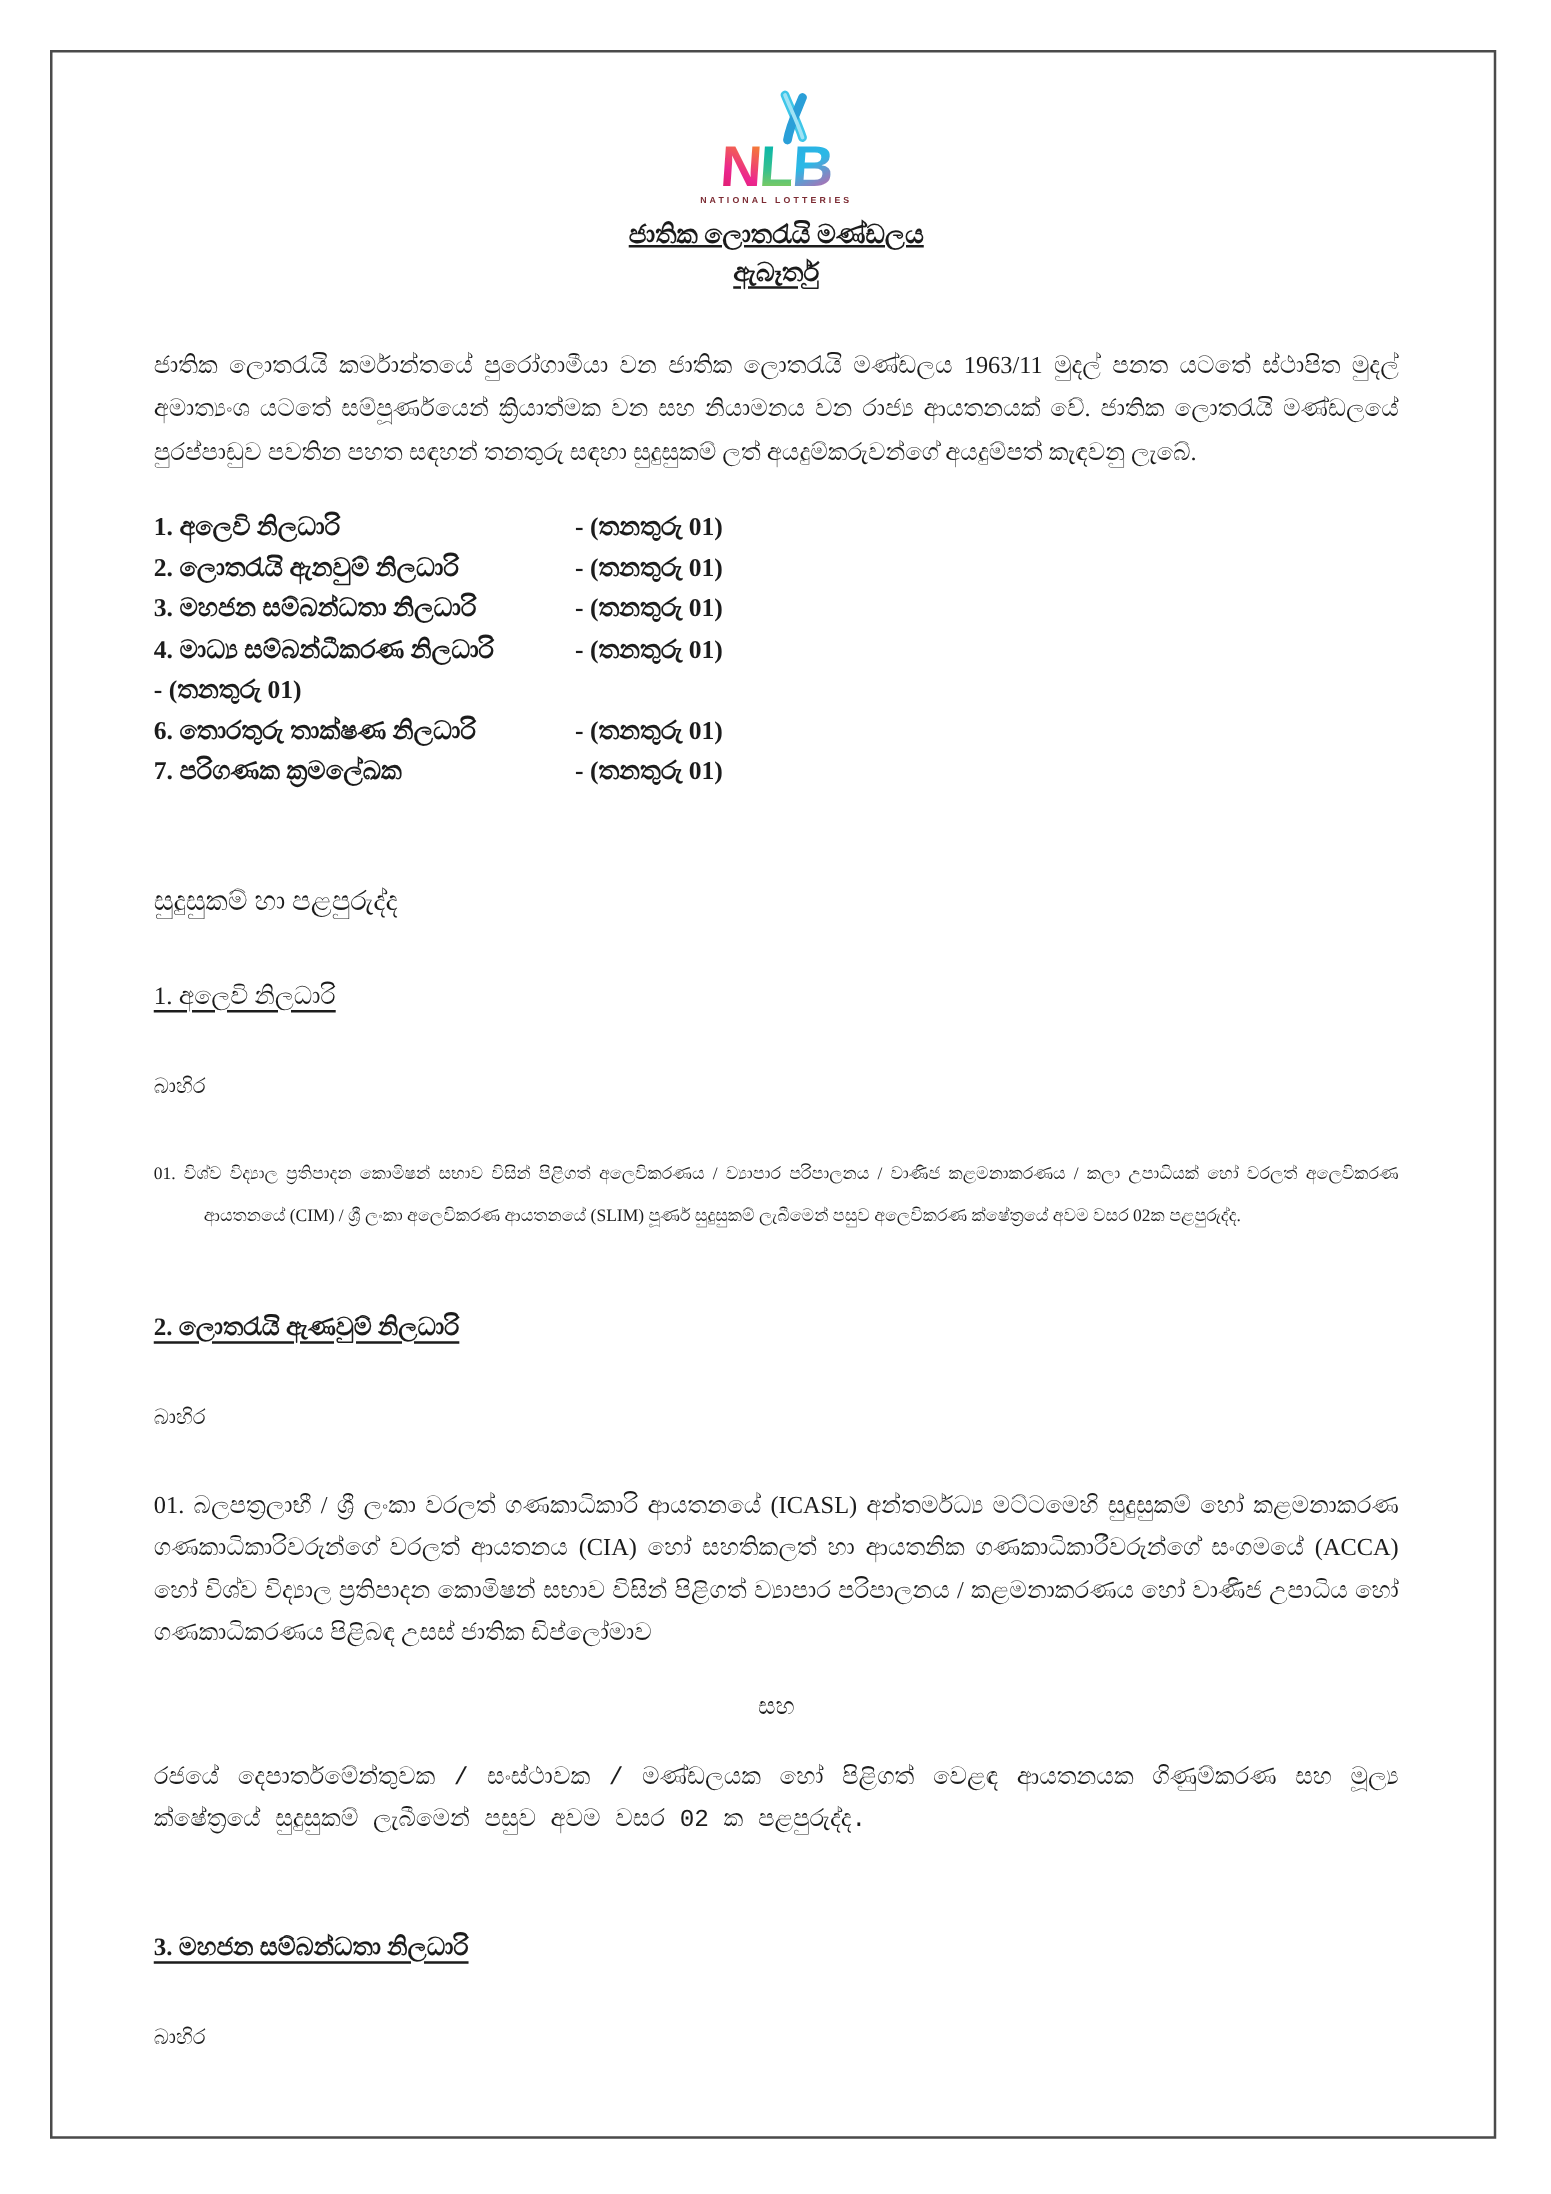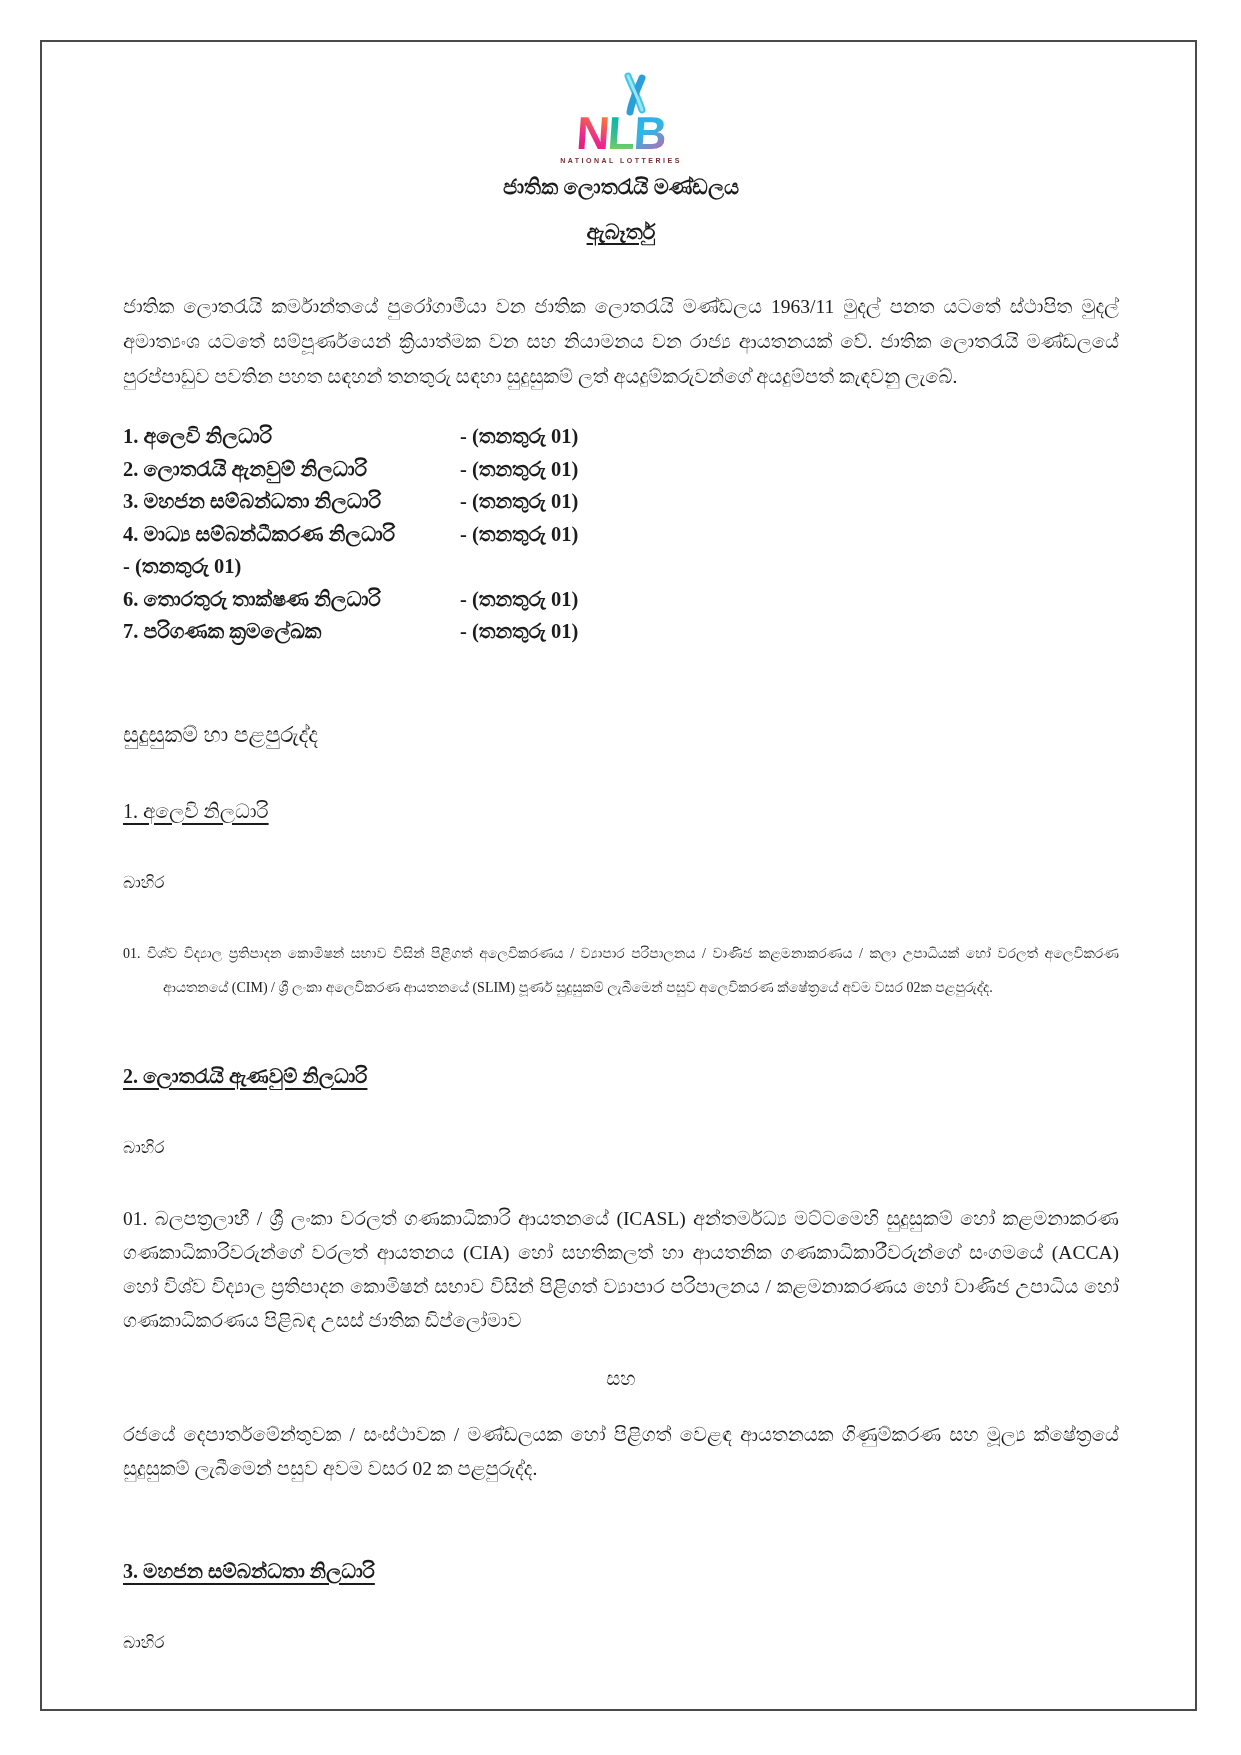--- a/index.html
+++ b/index.html
@@ -60,30 +60,31 @@
     font-size: 7px;
     letter-spacing: 2.5px;
     color: #7c2b33;
     font-weight: 700;
     margin-top: 1px;
   }
   .h-line1 {
     font-size: 21px;
     font-weight: 700;
     margin-top: 8px;
+    text-decoration: underline;
   }
   .h-line2 {
     font-size: 21px;
     font-weight: 700;
     margin-top: 14px;
   }
   .h-line3 {
     font-size: 21px;
     font-weight: 700;
-    margin-top: 20px;
+    margin-top: 6px;
     text-decoration: underline;
     text-underline-offset: 4px;
   }
   
   .intro {
     margin: 44px 0 0 0;
     font-size: 19.5px;
     line-height: 35px;
     text-align: justify;
   }
@@ -130,20 +131,21 @@
   .connector {
     margin-top: 30px;
     font-size: 19.5px;
     text-align: center;
   }
   .extra-para {
     margin: 28px 0 0 0;
     font-size: 19.5px;
     line-height: 34px;
     text-align: justify;
+    font-family: Liberation Mono, monospace;
   }
   .s2 { margin-top: 60px; }
   .s3 { margin-top: 74px; }
 </style>
 </head>
 <body>
 
 <div class="sheet">
   <div class="content">
 

